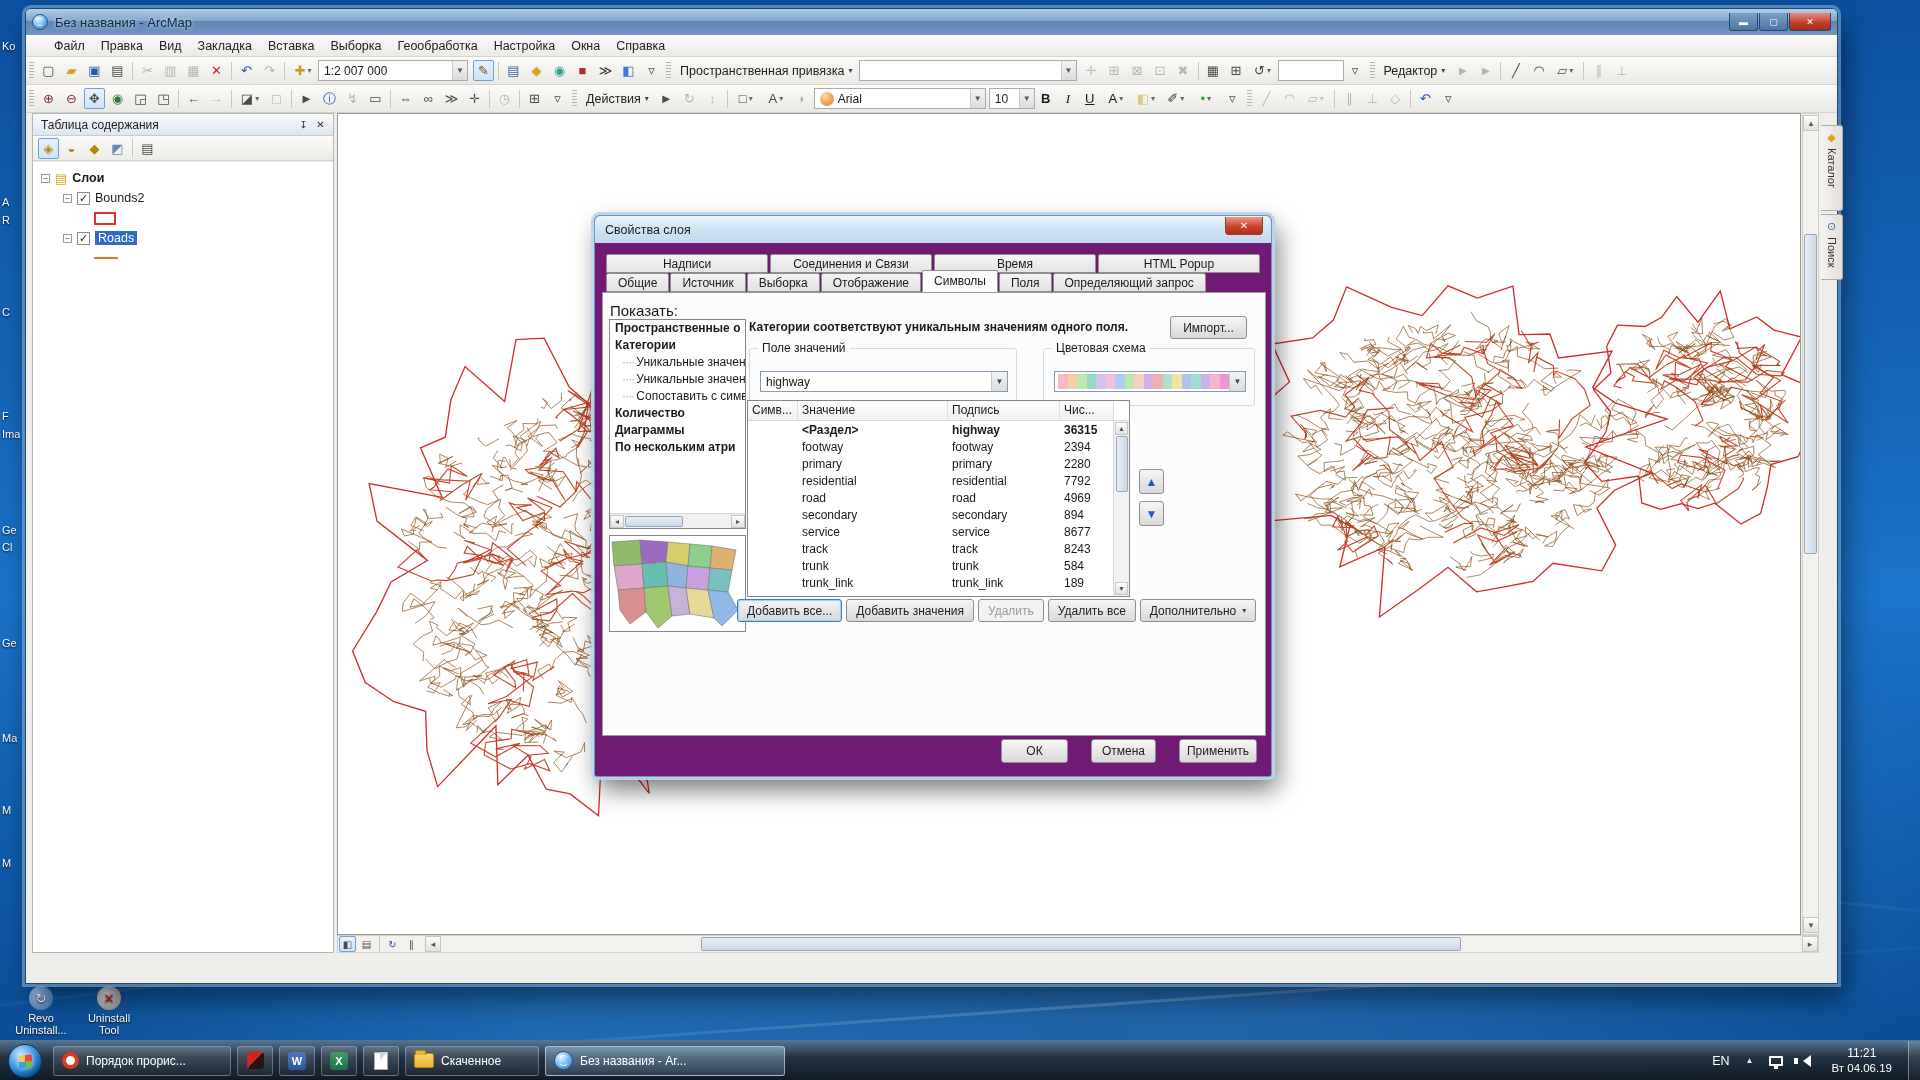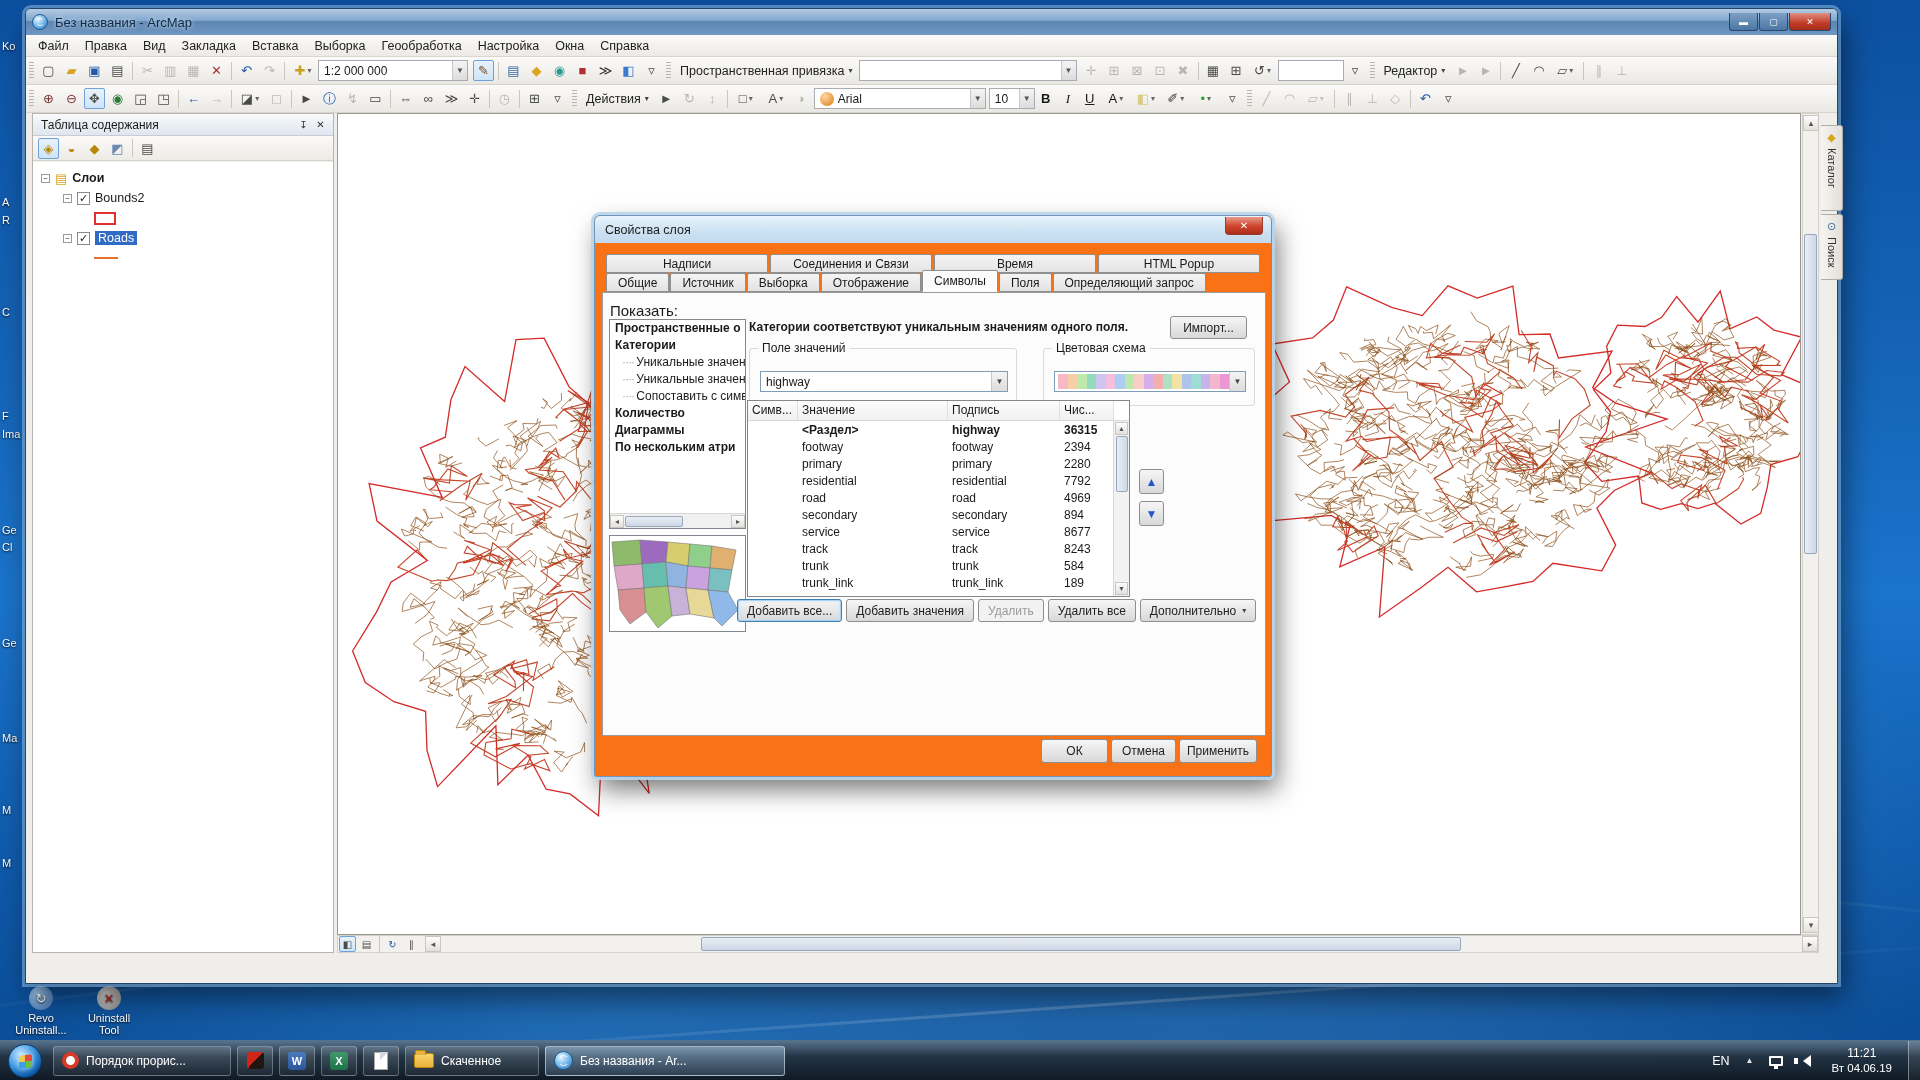--- a/index.html
+++ b/index.html
@@ -29,21 +29,21 @@
 .win{position:absolute;left:25px;top:8px;width:1813px;height:976px;border:1px solid #24456b;border-radius:6px 6px 0 0;
  background:#f0eeea;box-shadow:0 0 0 3px rgba(140,185,230,.55),6px 14px 30px rgba(0,0,0,.5)}
 .titlebar{position:absolute;left:0;top:0;right:0;height:26px;border-radius:5px 5px 0 0;
  background:linear-gradient(180deg,#b4cce4 0%,#7fa6cd 45%,#5d85b2 46%,#6f97c2 100%);display:flex;align-items:center;padding:0 6px}
 .arcico{width:16px;height:16px;border-radius:50%;background:radial-gradient(circle at 35% 30%,#eaf6ff,#7ec0ee 45%,#2a72b8);border:1px solid #1e5a96;position:relative;flex:none}
 .arcico::after{content:"";position:absolute;inset:3px;border-radius:50%;border:1px solid rgba(255,255,255,.8);border-left-color:transparent;border-right-color:transparent}
 .tbar-title{margin-left:7px;font-size:13px;color:#0d2b49;text-shadow:0 0 4px rgba(255,255,255,.9)}
 .winbtns{margin-left:auto;display:flex}
 .wb{width:29px;height:18px;border:1px solid #244a73;border-top:none;display:flex;align-items:center;justify-content:center;color:#fff;font-size:9px;background:linear-gradient(180deg,#7d9fc4,#4c76a4);margin-left:1px;border-radius:0 0 3px 3px}
 .wb.close{width:42px;background:linear-gradient(180deg,#e29084,#c13b26 60%,#a32e1c)}
-.menubar{position:absolute;left:0;top:26px;right:0;height:22px;background:linear-gradient(180deg,#fbfaf8,#eceae5);border-bottom:1px solid #d9d6cf;display:flex;align-items:center;padding-left:4px}
+.menubar{position:absolute;left:0;top:26px;right:0;height:22px;background:linear-gradient(180deg,#fbfaf8,#eceae5);border-bottom:1px solid #d9d6cf;display:flex;align-items:center;padding-left:20px}
 .mi{padding:2px 8px;font-size:12.5px;color:#222;border-radius:2px}
 .tbrow{position:absolute;left:0;right:0;height:28px;background:linear-gradient(180deg,#fcfbfa,#eae8e3);border-bottom:1px solid #d6d3cc;display:flex;align-items:center}
 .tb1{top:48px}.tb2{top:76px}
 .grip{width:5px;height:18px;margin:0 3px;background:repeating-linear-gradient(180deg,#b9b5ae 0 1px,transparent 1px 3px);flex:none}
 .tbgroup{display:flex;align-items:center;height:100%}
 .tbi{min-width:21px;height:21px;padding:0 1px;margin:0 1px;display:flex;align-items:center;justify-content:center;color:#4a4a48;font-size:13px;border:1px solid transparent;border-radius:2px;flex:none;position:relative}
 .tbi .gl{pointer-events:none}
 .tbi.dd{min-width:28px}
 .tbi.dd::after{content:"▾";font-size:8px;color:#666;margin-left:2px}
 .tbi.disabled{opacity:.35}
@@ -84,21 +84,21 @@
 .sidetabs{position:absolute;left:1795px;top:116px;width:22px}
 .stab{width:22px;border:1px solid #b0ada6;border-left:none;background:linear-gradient(90deg,#f6f4f1,#e2dfd9);border-radius:0 3px 3px 0;display:flex;flex-direction:column;align-items:center;padding:5px 0;margin-bottom:3px}
 .stab .sic{font-size:11px;margin-bottom:4px}
 .stab .stxt{writing-mode:vertical-rl;font-size:11px;color:#333}
 
 
 .statusbar{position:absolute;left:0;right:0;bottom:0;height:30px;background:linear-gradient(180deg,#f4f2ef,#e7e4df);border-top:1px solid #cfccc5;border-radius:0;display:flex;align-items:center}
 .coords{margin-left:auto;margin-right:130px;font-size:12.5px;color:#222;white-space:pre;border-left:1px solid #d0cdc6;padding:4px 14px}
 
 
-.dlg{position:absolute;left:594px;top:215px;width:678px;height:562px;z-index:40;background:#f97316;border:1px solid #6f94b4;border-radius:6px 6px 3px 3px;
+.dlg{position:absolute;left:594px;top:215px;width:678px;height:562px;z-index:40;background:#701a75;border:1px solid #6f94b4;border-radius:6px 6px 3px 3px;
  box-shadow:0 0 0 3px rgba(185,214,235,.92),5px 12px 26px rgba(0,0,0,.55)}
 .dlg-tb{height:27px;border-radius:5px 5px 0 0;background:linear-gradient(180deg,#e9f4fc,#cde2f2 55%,#c2daee);display:flex;align-items:center;padding:0 10px;font-size:12.5px;color:#1a1a1a}
 .dlg-close{position:absolute;top:1px;right:8px;width:38px;height:18px;border:1px solid #9a3a28;border-top:none;border-radius:0 0 4px 4px;background:linear-gradient(180deg,#eda globe,#c13b26);background:linear-gradient(180deg,#e89a8a,#cf432c 55%,#aa2f1a);color:#fff;display:flex;align-items:center;justify-content:center;font-size:10px}
 .tabs1{position:absolute;left:11px;top:38px;right:11px;display:flex;gap:2px}
 .tabs1 .tab{flex:1;height:19px;background:linear-gradient(180deg,#f4f4f4,#e4e4e4);border:1px solid #8f8f8f;border-radius:2px 2px 0 0;display:flex;align-items:center;justify-content:center;font-size:12px}
 .tabs2{position:absolute;left:11px;top:57px;right:11px;display:flex}
 .tabs2 .tab{height:19px;padding:0 11px;background:linear-gradient(180deg,#f4f4f4,#e2e2e2);border:1px solid #8f8f8f;border-radius:2px 2px 0 0;display:flex;align-items:center;justify-content:center;font-size:12px;margin-right:1px;white-space:nowrap}
 .tabs2 .tab.active{background:#fcfcfc;height:22px;margin-top:-3px;border-bottom:1px solid #fcfcfc;position:relative;z-index:3}
 .page{position:absolute;left:7px;top:76px;width:664px;height:444px;background:#fcfcfc;border:1px solid #9b9b9b;z-index:2}
 .show-lab{position:absolute;left:7px;top:9px;font-size:15px}
@@ -135,21 +135,21 @@
 .vrow .sw{width:38px;height:2px;margin-left:5px}
 .vrow div{padding:0 4px;white-space:nowrap;overflow:hidden}
 .vscol{position:absolute;top:20px;right:0;bottom:0;width:16px;background:#f2f2f2;border-left:1px solid #d8d8d8;display:flex;flex-direction:column;align-items:center;justify-content:space-between;padding:1px}
 .vscol .sbtn{width:13px;height:13px;font-size:7px}
 .vscol .vth{width:12px;flex:0 0 56px;background:linear-gradient(90deg,#e9eef5,#cdd8e6);border:1px solid #98a8bc;border-radius:2px;margin-top:1px}
 .vscol .fill{flex:1}
 .updn{position:absolute;left:536px;width:25px;height:25px;font-size:12px}
 .u1{top:176px}.u2{top:208px}
 .dbtns{position:absolute;left:134px;top:306px;display:flex;gap:4px}
 .dbtns .btn{height:23px;padding:0 9px;white-space:nowrap}
-.okrow{position:absolute;right:14px;bottom:13px;display:flex;gap:3px;z-index:3}
+.okrow{position:absolute;right:14px;bottom:13px;display:flex;gap:23px;z-index:3}
 .okrow .btn{height:24px}
 .ok{width:67px}.cancel{width:65px}.apply{width:78px}
 
 
 .taskbar{position:absolute;left:0;bottom:0;width:1920px;height:40px;z-index:60;
  background:linear-gradient(180deg,rgba(90,115,140,.95),rgba(35,50,65,.96) 40%,rgba(16,24,33,.97));border-top:1px solid #5a7block;border-top:1px solid #56718a;display:flex;align-items:center}
 .orb{width:34px;height:34px;margin:0 8px;border-radius:50%;flex:none;position:relative;border:1px solid #0a3a6a;
  background:radial-gradient(circle at 35% 28%,#bfe3ff,#3f97e0 45%,#0b57a4 75%,#063b75)}
 .orb .flag{position:absolute;left:10px;top:10px;width:13px;height:13px;border-radius:2px;transform:skewY(-6deg);
  background:conic-gradient(from 0deg,#e24a3b 0 90deg,#6cc04a 0 180deg,#3aa0e8 0 270deg,#f2c94c 0 360deg);box-shadow:0 0 4px rgba(255,255,255,.7)}
@@ -272,21 +272,21 @@
         </span>
         <span class="tbi disabled">
           <span class="gl">↷</span>
         </span>
         <span class="tsep"></span>
         <span class="tbi dd" style="color: rgb(200, 160, 32);">
           <span class="gl">✚</span>
         </span>
       </span>
     <span class="combo" style="width:150px">
-      <span>1:2 000 000</span>
+      <span>1:2 007 000</span>
       <span class="arr">▼</span>
     </span>
     <span class="tbgroup" style="margin-left:4px">
 
     <span class="tbi active" style="color: rgb(122, 74, 32);">
           <span class="gl">✎</span>
         </span>
         <span class="tsep"></span>
         <span class="tbi" style="color: rgb(58, 106, 160);">
           <span class="gl">▤</span>

